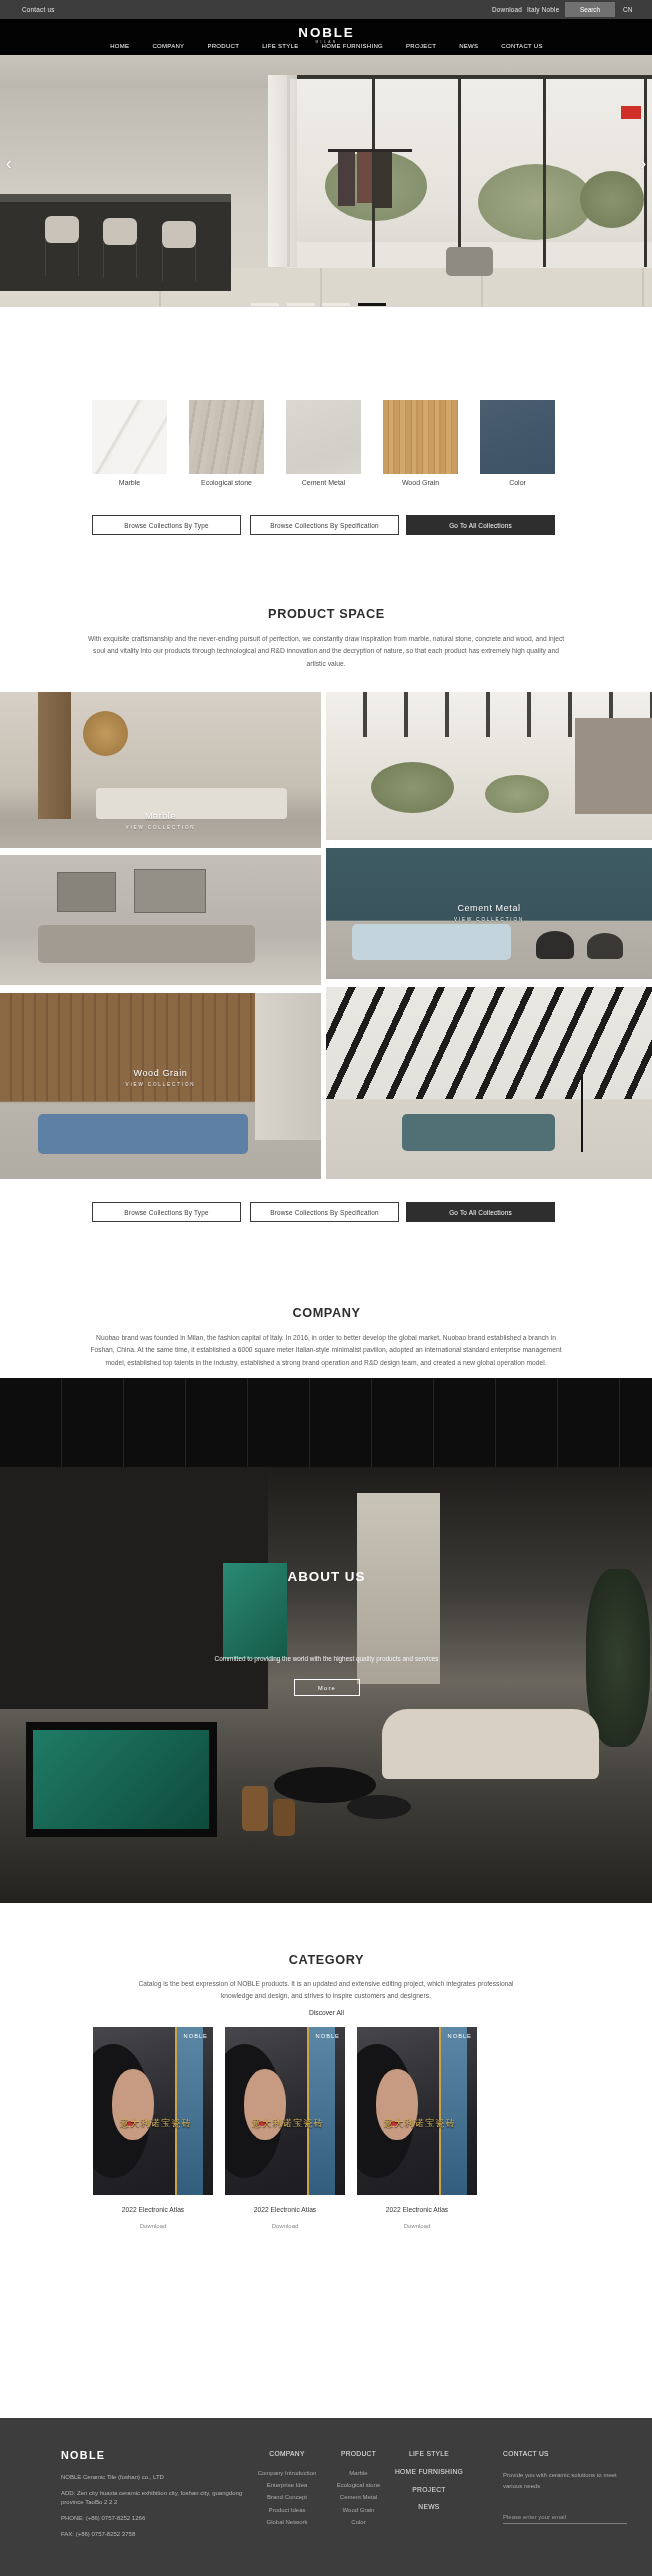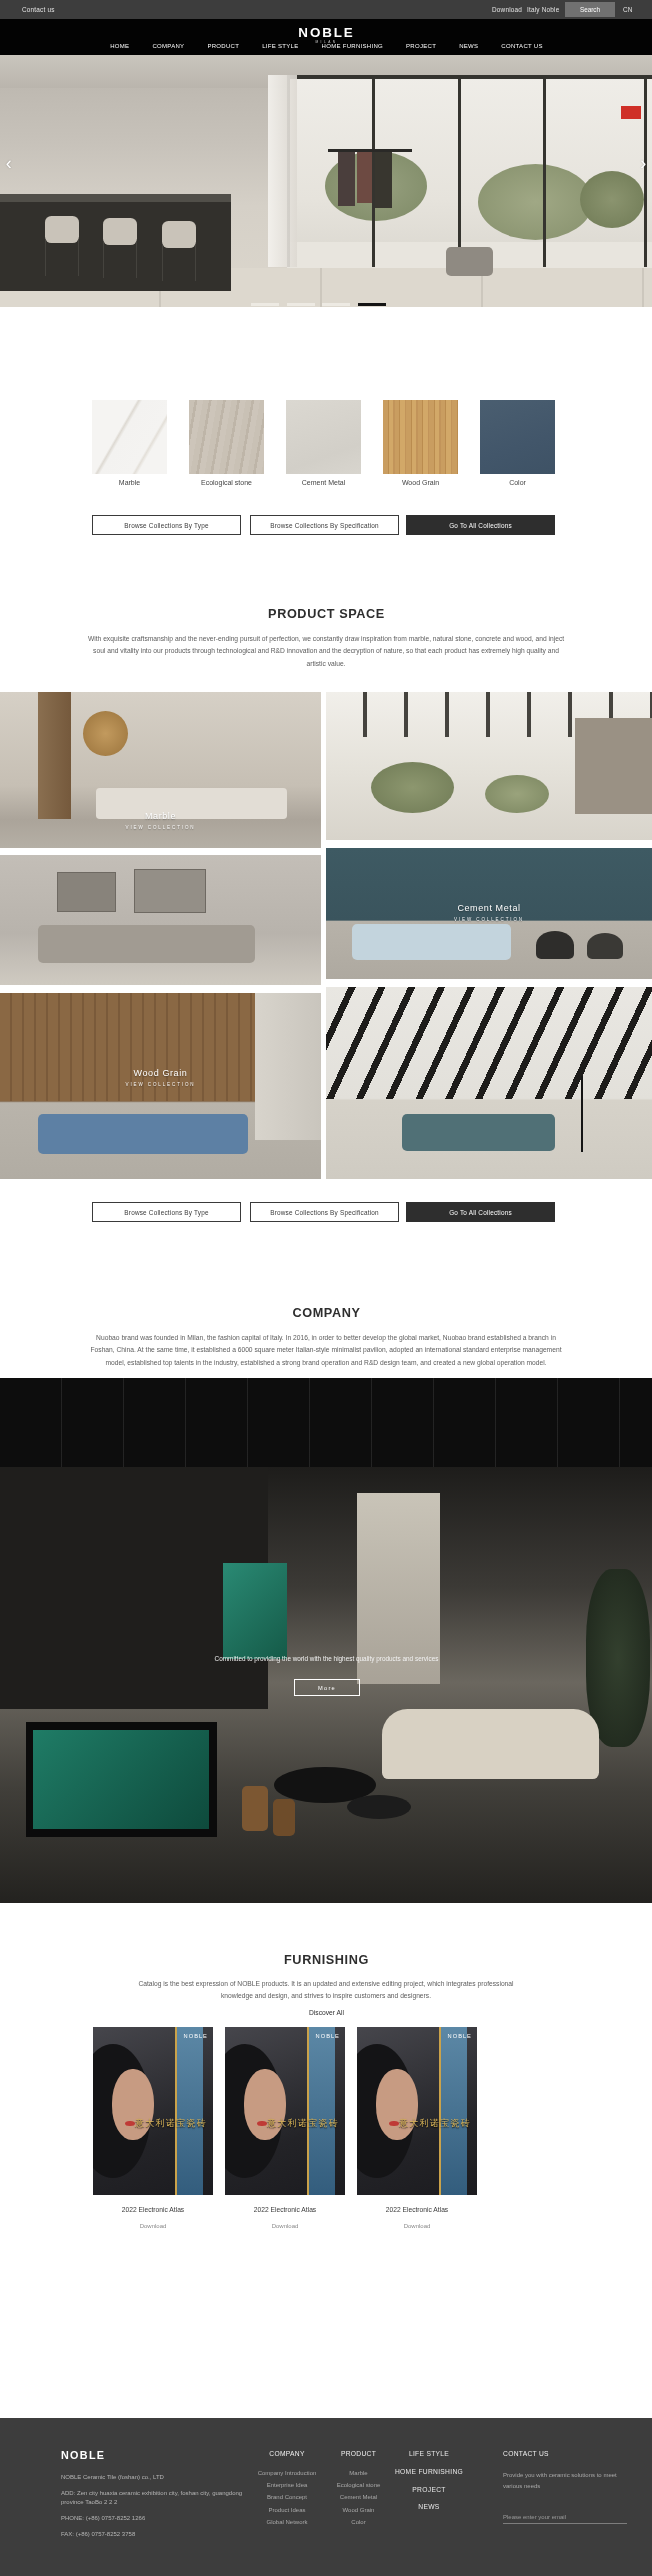--- a/index.html
+++ b/index.html
@@ -91,21 +91,21 @@
   
   .cover{position:absolute;top:2027px;width:120px;height:168px;overflow:hidden;cursor:pointer;
         background:linear-gradient(160deg,#46464c 0%,#232327 65%,#1c1c20 100%);}
   .cover-band{position:absolute;left:84px;top:0;width:25.5px;height:168px;
         background:linear-gradient(180deg,#5c88a6,#335d7d);}
   .cover-goldline{position:absolute;left:82px;top:0;width:1.9px;height:168px;background:#caa24a;}
   .cover-brand{position:absolute;right:5.1px;top:6.4px;font-size:5.7px;letter-spacing:1px;color:#fff;}
   .cover-hair{position:absolute;left:-18px;top:16.6px;width:76px;height:134px;background:#141416;border-radius:50%;}
   .cover-face{position:absolute;left:19px;top:42px;width:42px;height:71px;background:#c79b82;border-radius:48%;}
   .cover-lips{position:absolute;left:32px;top:94px;width:9.6px;height:5.1px;background:#bf3a36;border-radius:50%;}
-  .cover-title{position:absolute;left:22px;top:90px;width:112px;text-align:center;font-size:9px;
+  .cover-title{position:absolute;left:7px;top:90px;width:112px;text-align:center;font-size:9px;
         letter-spacing:1.3px;color:#d9b559;text-shadow:0 0.6px 1.3px #000;}
   .cat-name{position:absolute;top:2206px;width:120px;text-align:center;font-size:6.7px;color:#3a3a3a;}
   .cat-dl{position:absolute;top:2223px;width:120px;text-align:center;font-size:6px;color:#8a8a8a;cursor:pointer;}
 
   
   .footer{position:absolute;left:0;top:2418px;width:653px;height:158px;background:#3d3d3d;}
   .f-brand{position:absolute;left:61px;top:31px;color:#fff;font-size:10.8px;letter-spacing:1.3px;font-weight:600;}
   .f-left{position:absolute;left:61px;top:55px;width:185px;color:#b5b5b5;font-size:6px;line-height:1.65;}
   .f-left div{margin-bottom:5.7px;}
   .f-col{position:absolute;top:32px;text-align:center;}
@@ -268,25 +268,26 @@
     <div class="abs" style="left:223px;top:185px;width:64px;height:96px;background:linear-gradient(135deg,#2a8a74,#155a48);"></div>
     <div class="abs" style="left:357px;top:115px;width:83px;height:191px;background:linear-gradient(180deg,#c9c4b8,#a8a297);"></div>
     <div class="abs" style="left:586px;top:191px;width:64px;height:178px;border-radius:40%;background:radial-gradient(#33402e,#1c241a);"></div>
     <div class="abs" style="left:25.5px;top:344px;width:191px;height:115px;background:#0b0b0b;"></div>
     <div class="abs" style="left:33px;top:352px;width:176px;height:99px;background:linear-gradient(135deg,#1f7c66,#0e4a3c);"></div>
     <div class="abs" style="left:382px;top:331px;width:217px;height:70px;background:#d8d1c3;border-radius:25.5px 25.5px 6.4px 6.4px;"></div>
     <div class="abs" style="left:274px;top:389px;width:102px;height:36px;background:#121212;border-radius:50%;"></div>
     <div class="abs" style="left:347px;top:417px;width:64px;height:24px;background:#1c1c1c;border-radius:50%;"></div>
     <div class="abs" style="left:242px;top:408px;width:25.5px;height:45px;background:#7c5732;border-radius:5.1px;"></div>
     <div class="abs" style="left:273px;top:421px;width:21.7px;height:37px;background:#6e4c2a;border-radius:5.1px;"></div>
+    <div class="abs" style="left:0;right:0;top:191px;text-align:center;color:#fff;font-size:13.4px;font-weight:700;letter-spacing:1px;">ABOUT US</div>
     <div class="abs" style="left:135px;right:135px;top:275px;text-align:center;color:#f2f2f2;font-size:6.4px;line-height:1.8;">Committed to providing the world with the highest quality products and services</div>
     <div class="about-btn">More</div>
   </div>
 
-  <div class="h-section" style="top:1953px;">FURNISHING</div>
+  <div class="h-section" style="top:1953px;">CATEGORY</div>
   <div class="p-section" style="left:122px;top:1978px;width:408px;">Catalog is the best expression of NOBLE products. It is an updated and extensive editing project, which integrates professional knowledge and design, and strives to inspire customers and designers.</div>
   <div class="abs" style="left:0;right:0;top:2009px;text-align:center;font-size:6.7px;color:#2e2e2e;cursor:pointer;">Discover All</div>
 
   <div class="cover" style="left:93px;">
     <div class="cover-goldline"></div>
     <div class="cover-band"></div>
     <div class="cover-hair"></div>
     <div class="cover-face"></div>
     <div class="cover-lips"></div>
     <div class="cover-brand">NOBLE</div>

